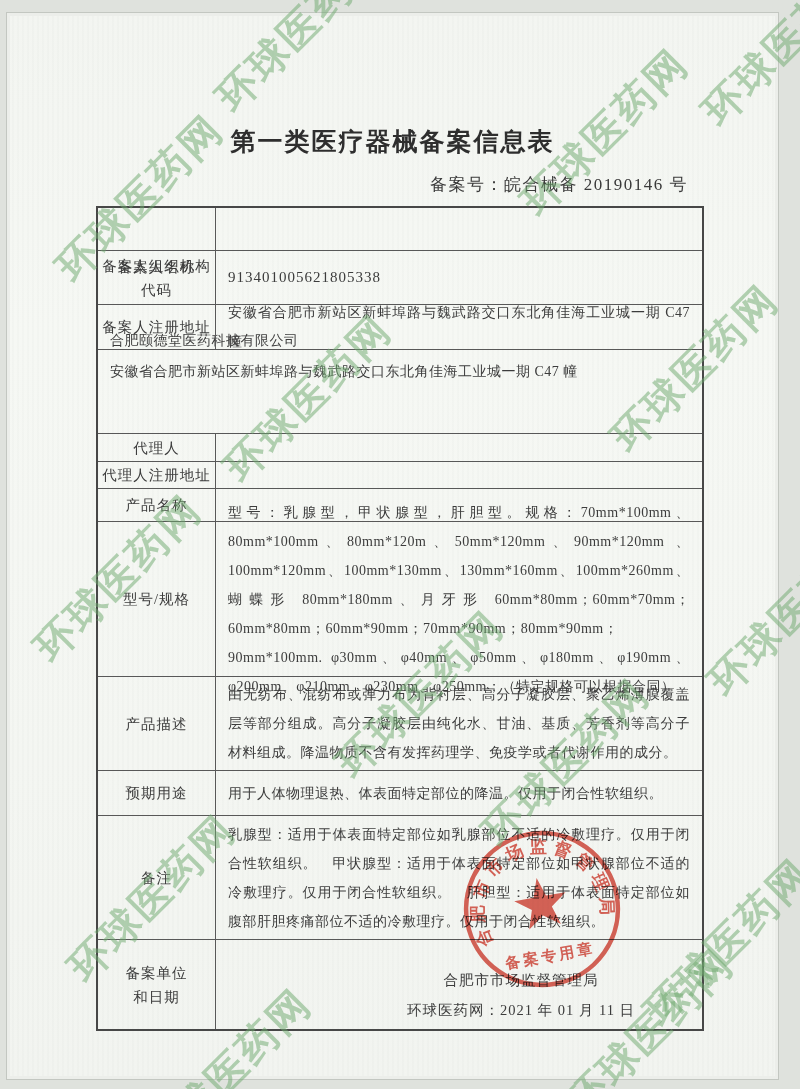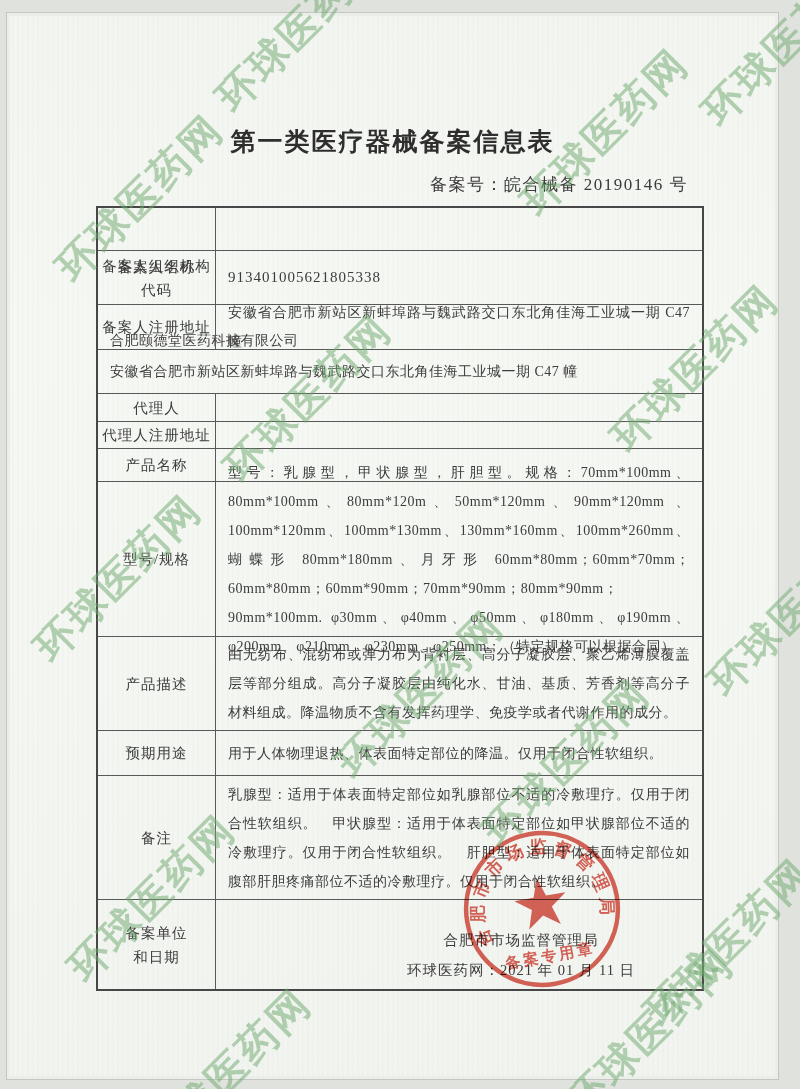--- a/index.html
+++ b/index.html
@@ -87,21 +87,21 @@
 代码</div>
           <div class="tvalue num">913401005621805338</div>
         </div>
         <div class="trow" style="height: 45px;">
           <div class="tlabel">备案人注册地址</div>
           <div class="tvalue">安徽省合肥市新站区新蚌埠路与魏武路交口东北角佳海工业城一期 C47 幢</div>
         </div>
         <div class="trow" style="height: 44px;">
           <div class="tvalue">安徽省合肥市新站区新蚌埠路与魏武路交口东北角佳海工业城一期 C47 幢</div>
         </div>
-        <div class="trow" style="height: 28px;">
+        <div class="trow" style="height: 28px; margin-top: 40px;">
           <div class="tlabel">代理人</div>
           <div class="tvalue"></div>
         </div>
         <div class="trow" style="height: 27px;">
           <div class="tlabel">代理人注册地址</div>
           <div class="tvalue"></div>
         </div>
         <div class="trow" style="height: 33px;">
           <div class="tlabel">产品名称</div>
         </div>

